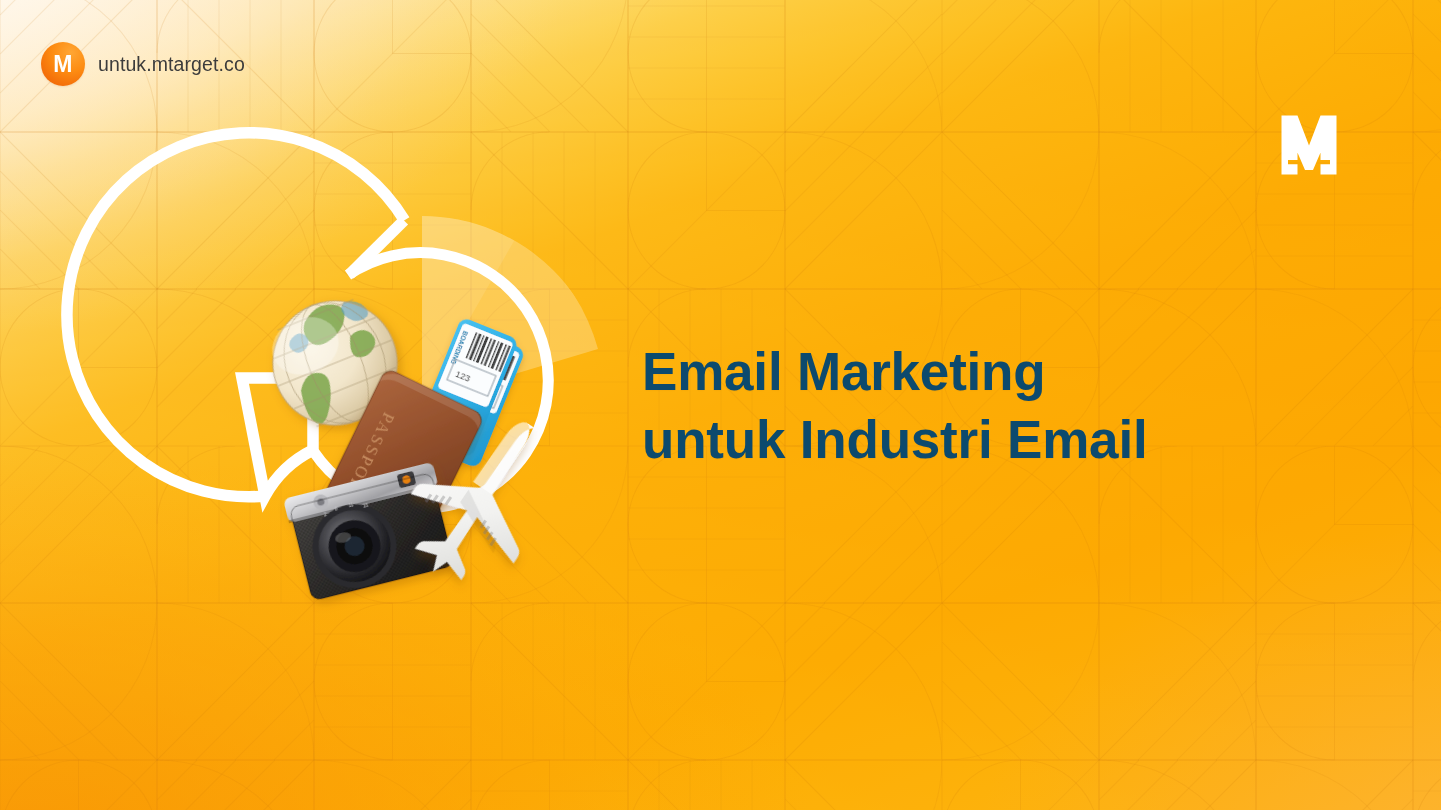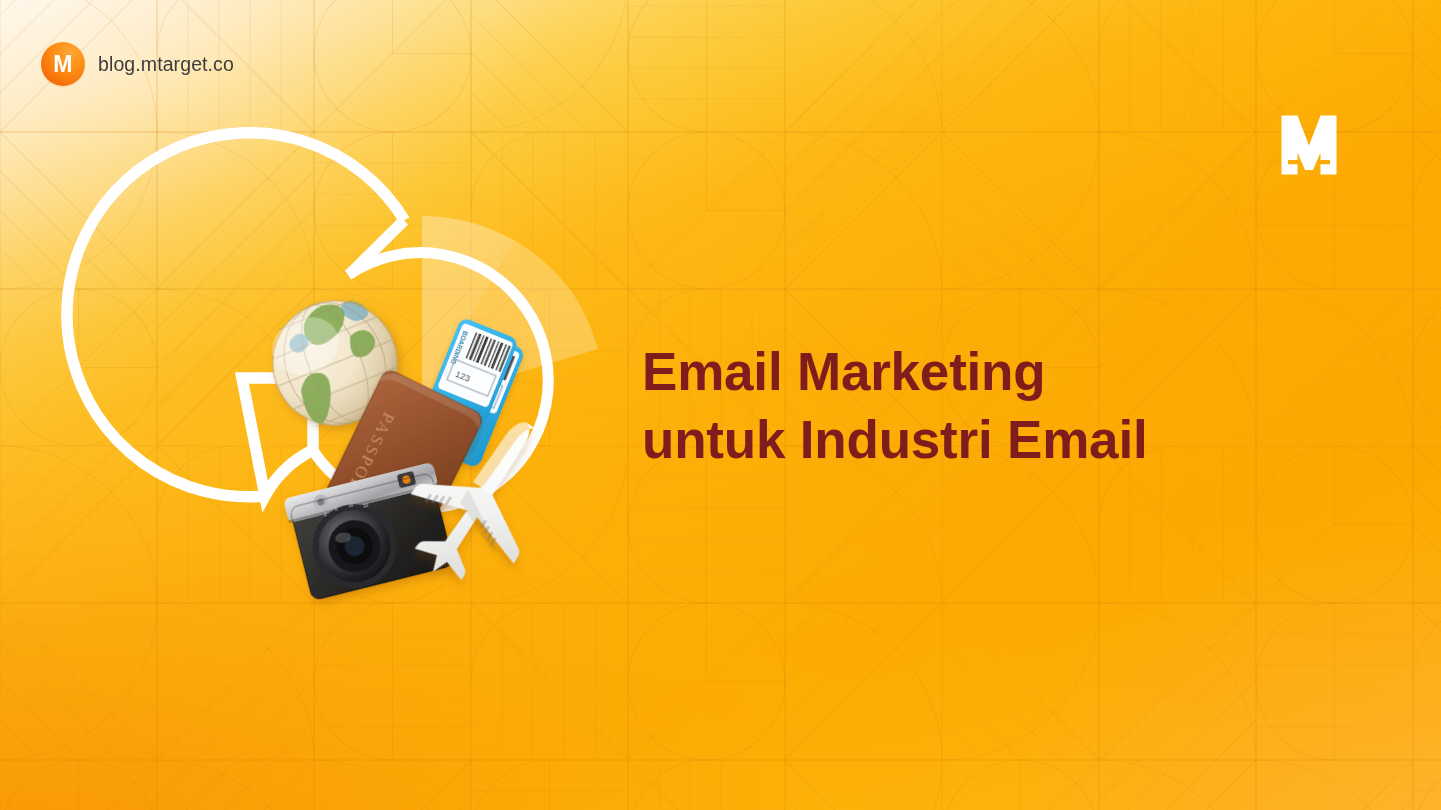--- a/index.html
+++ b/index.html
@@ -65,21 +65,21 @@
   .corner-mark{
     position:absolute; left:1280px; top:114px;
     width:58px; height:62px; z-index:6;
   }
   .corner-mark svg{ display:block; width:100%; height:100%; }
 
   
   .title{
     position:absolute; left:642px; top:338px;
     z-index:6;
-    color:#7f1d1d;
+    color:#0c4a6e;
     font-size:53px;
     font-weight:700;
     line-height:68px;
     letter-spacing:-0.2px;
     font-family:"Liberation Sans", sans-serif;
     text-shadow:0 1px 1px rgba(160,80,0,.05);
   }
   .title .ln{ display:block; white-space:nowrap; }
 
   
@@ -161,21 +161,21 @@
         </pattern>
       </defs>
       <rect x="0" y="0" width="1441" height="810" fill="url(#geo)"></rect>
     </svg>
   </div>
 
   <div class="brand">
     <div class="brand-circle">
       <span>M</span>
     </div>
-    <div class="brand-url">blog.mtarget.co</div>
+    <div class="brand-url">untuk.mtarget.co</div>
   </div>
 
   <div class="corner-mark">
     <svg viewBox="0 0 58 62" aria-hidden="true">
       <path d="M1.5 1.5 H17.5 V46.0 H8.0 V50.2 H17.5 V60.5 H1.5 Z
                M40.5 1.5 H56.5 V60.5 H40.5 V50.2 H50.0 V46.0 H40.5 Z
                M1.5 1.5 H17.5 L29.0 31.5 L40.5 1.5 H56.5 L33.0 56.0 H25.0 Z" fill="#FFFFFF"></path>
     </svg>
   </div>
 

